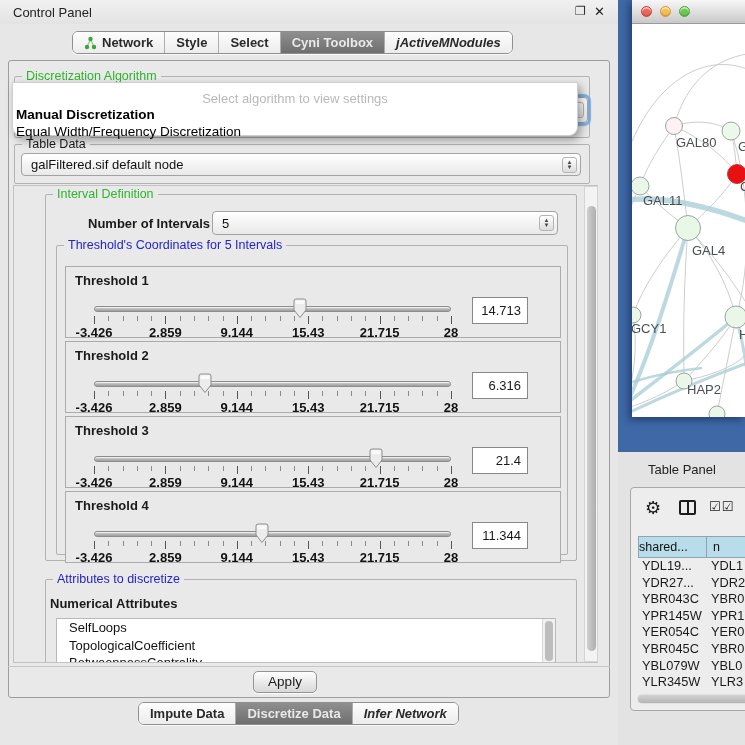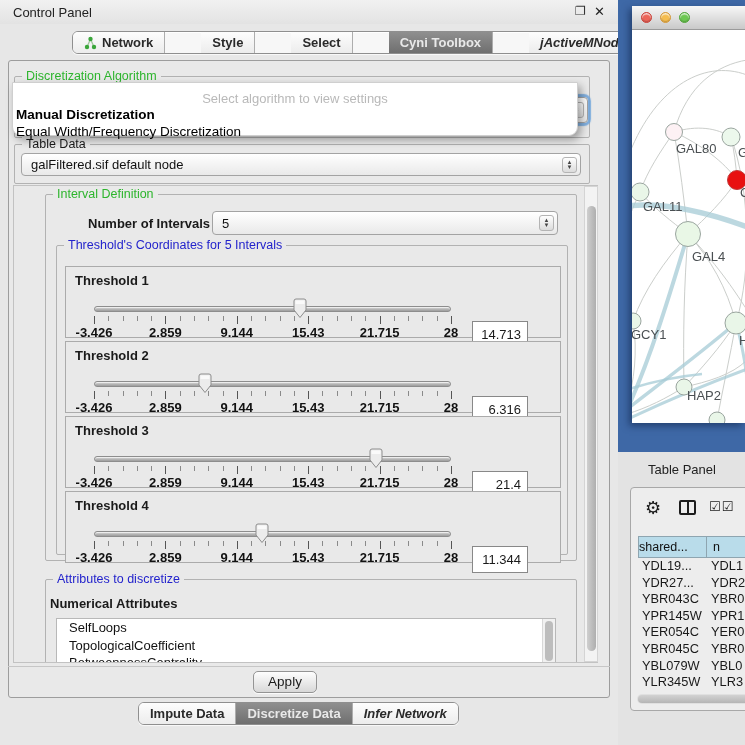--- a/index.html
+++ b/index.html
@@ -7,21 +7,21 @@
   body { font-family:"Liberation Sans","DejaVu Sans",sans-serif; background:#e7e7e7; position:relative; font-size:13px; color:#1a1a1a;}
 
   
   .left-panel { position:absolute; left:0; top:0; width:618px; height:538px; background:#e7e7e7; }
   .cp-titlebar { position:absolute; left:0; top:0; width:618px; height:24px; background:linear-gradient(#f1f1f1,#e3e3e3); }
   .cp-title { position:absolute; left:13px; top:5px; font-size:13px; color:#222; }
   .cp-float { position:absolute; left:575px; top:4px; font-size:12px; color:#333; cursor:pointer;}
   .cp-close { position:absolute; left:594px; top:4px; font-size:13px; font-weight:bold; color:#222; cursor:pointer;}
 
   .tabbar { position:absolute; display:flex; height:23px; border:1px solid #8f8f8f; border-radius:6px; overflow:hidden; background:#f7f7f7; box-shadow:0 1px 1px rgba(255,255,255,.8), inset 0 1px 0 #fff; }
-  .tabbar.top { left:72px; top:31px;gap:36px; }
+  .tabbar.top { left:72px; top:31px; }
   .tabbar.bottom { left:138px; top:702px; }
   .tab { padding:0 11px; font-size:13px; font-weight:600; line-height:21px; color:#2a2a2a; border-right:1px solid #adadad; display:flex; align-items:center; gap:5px; background:linear-gradient(#fdfdfd,#ececec); cursor:pointer; white-space:nowrap;}
   .tab:last-child { border-right:none;font-style:italic; }
   .tab.selected { background:linear-gradient(#8f8f8f,#6f6f6f); color:#e9e9e9; }
 
   .outer-panel { position:absolute; left:8px; top:60px; width:602px; height:638px; border:1px solid #9d9d9d; border-radius:3px; background:#e9e9e9; }
   .footer-sep { position:absolute; left:8px; top:666px; width:602px; height:1px; background:#c6c6c6; }
 
   .group { position:absolute; border:1px solid #b2b2b2; border-radius:2px; }
   .gtitle { position:absolute; top:-8px; left:7px; background:#e9e9e9; padding:0 4px; font-size:12.5px; white-space:nowrap; }
@@ -45,33 +45,33 @@
 
   .num-label { position:absolute; left:42px; top:21px; font-weight:bold; font-size:13px; }
   .thr-block { position:absolute; left:8px; width:496px; height:72px; border:1px solid #ababab; background:#e9e9e9; }
   .thr-label { position:absolute; left:9px; top:6px; font-weight:bold; font-size:13px; }
   .track { position:absolute; left:28px; top:39px; width:357px; height:6px; border-radius:4px; border:1px solid #8d8d8d; background:linear-gradient(#d5d5d5,#9d9d9d); box-shadow:inset 0 1px 1px rgba(255,255,255,.7); }
   .handle { position:absolute; top:31px; width:16px; height:21px; }
   .ticks-minor { position:absolute; left:28px; top:49px; width:359px; height:5px; background-image:repeating-linear-gradient(to right,#8a8a8a 0,#8a8a8a 1px,transparent 1px,transparent 14.28px); }
   .ticks-major { position:absolute; left:28px; top:49px; width:359px; height:8px; background-image:repeating-linear-gradient(to right,#555 0,#555 1px,transparent 1px,transparent 71.4px); }
   .tlabels { position:absolute; left:28px; top:58px; width:357px; height:11px; font-size:13px; font-weight:bold; color:#111; }
   .tlabels span { position:absolute; transform:translateX(-50%); white-space:nowrap; }
-  .vbox { position:absolute; left:406px; top:30px; width:56px; height:27px; background:#fff; border:1px solid #888; font-size:13px; text-align:right; line-height:25px; padding-right:6px;margin-top:24px; }
+  .vbox { position:absolute; left:406px; top:30px; width:56px; height:27px; background:#fff; border:1px solid #888; font-size:13px; text-align:right; line-height:25px; padding-right:6px; }
 
   .attr-label { position:absolute; left:4px; top:16px; font-weight:bold; font-size:13px; }
   .attr-list { position:absolute; left:10px; top:38px; width:500px; height:47px; background:#fff; border:1px solid #b8b8b8; overflow:hidden; font-size:13px; }
   .attr-item { padding-left:12px; line-height:17.5px; color:#111; cursor:pointer; }
   .list-scroll { position:absolute; right:0; top:0; width:13px; height:100%; background:#f1f1f1; border-left:1px solid #d8d8d8; }
   .list-scroll .thumb { position:absolute; left:2px; top:2px; width:8px; height:40px; border-radius:4px; background:#bdbdbd; }
 
   .apply-btn { position:absolute; left:253px; top:671px; width:64px; height:22px; border:1px solid #949494; border-radius:5px; background:linear-gradient(#fefefe,#d8d8d8); font-size:13.5px; text-align:center; line-height:20px; cursor:pointer; box-shadow:0 1px 1px rgba(255,255,255,.9); }
 
   
   .desktop { position:absolute; left:618px; top:0; width:127px; height:452px; background:#3e68a6; }
-  .net-window { position:absolute; left:632px; top:6px; width:113px; height:417px; background:#fff; box-shadow:-3px 3px 7px rgba(10,25,60,.5); }
+  .net-window { position:absolute; left:632px; top:0; width:113px; height:417px; background:#fff; box-shadow:-3px 3px 7px rgba(10,25,60,.5); }
   .net-titlebar { position:absolute; left:0; top:0; width:113px; height:24px; background:linear-gradient(#f7f7f7,#c9c9c9); border-bottom:1px solid #9a9a9a; display:flex; align-items:center; gap:8px; padding-left:9px; }
   .light { width:11px; height:11px; border-radius:50%; box-shadow:inset 0 1.5px 1px rgba(255,255,255,.75), inset 0 -1px 1px rgba(0,0,0,.2); cursor:pointer;}
   .light.red { background:#ec6559; border:1px solid #c8423b; }
   .light.yellow { background:#f5bd4f; border:1px solid #d2973c; }
   .light.green { background:#6cc851; border:1px solid #53a53d; }
   .net-canvas { position:absolute; left:0; top:24px; width:113px; height:393px; overflow:hidden; background:#fff; }
 
   
   .table-panel { position:absolute; left:618px; top:452px; width:127px; height:293px; background:#e3e3e3; }
   .tp-title { position:absolute; left:30px; top:10px; font-size:13px; color:#222; }

